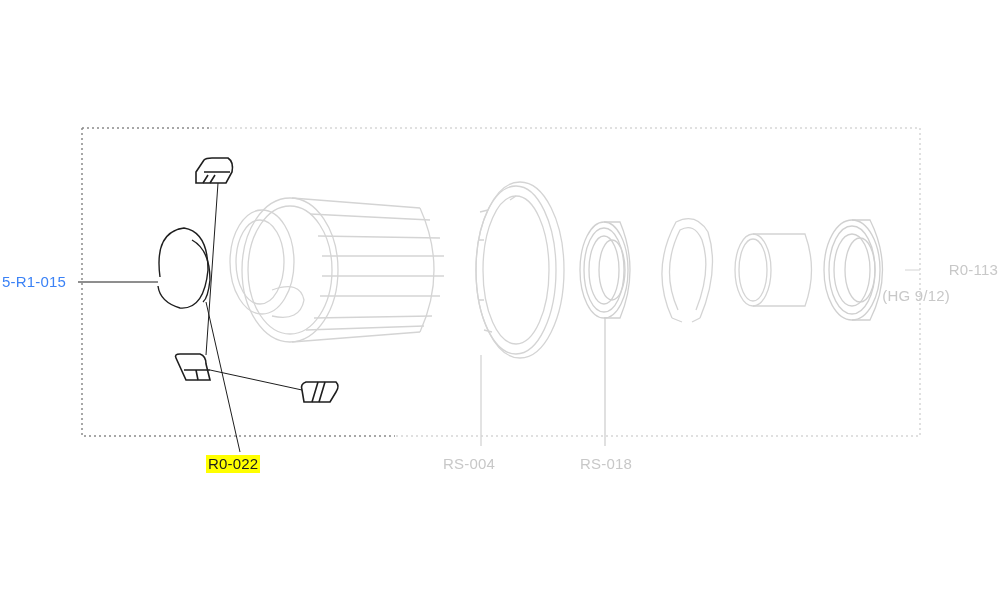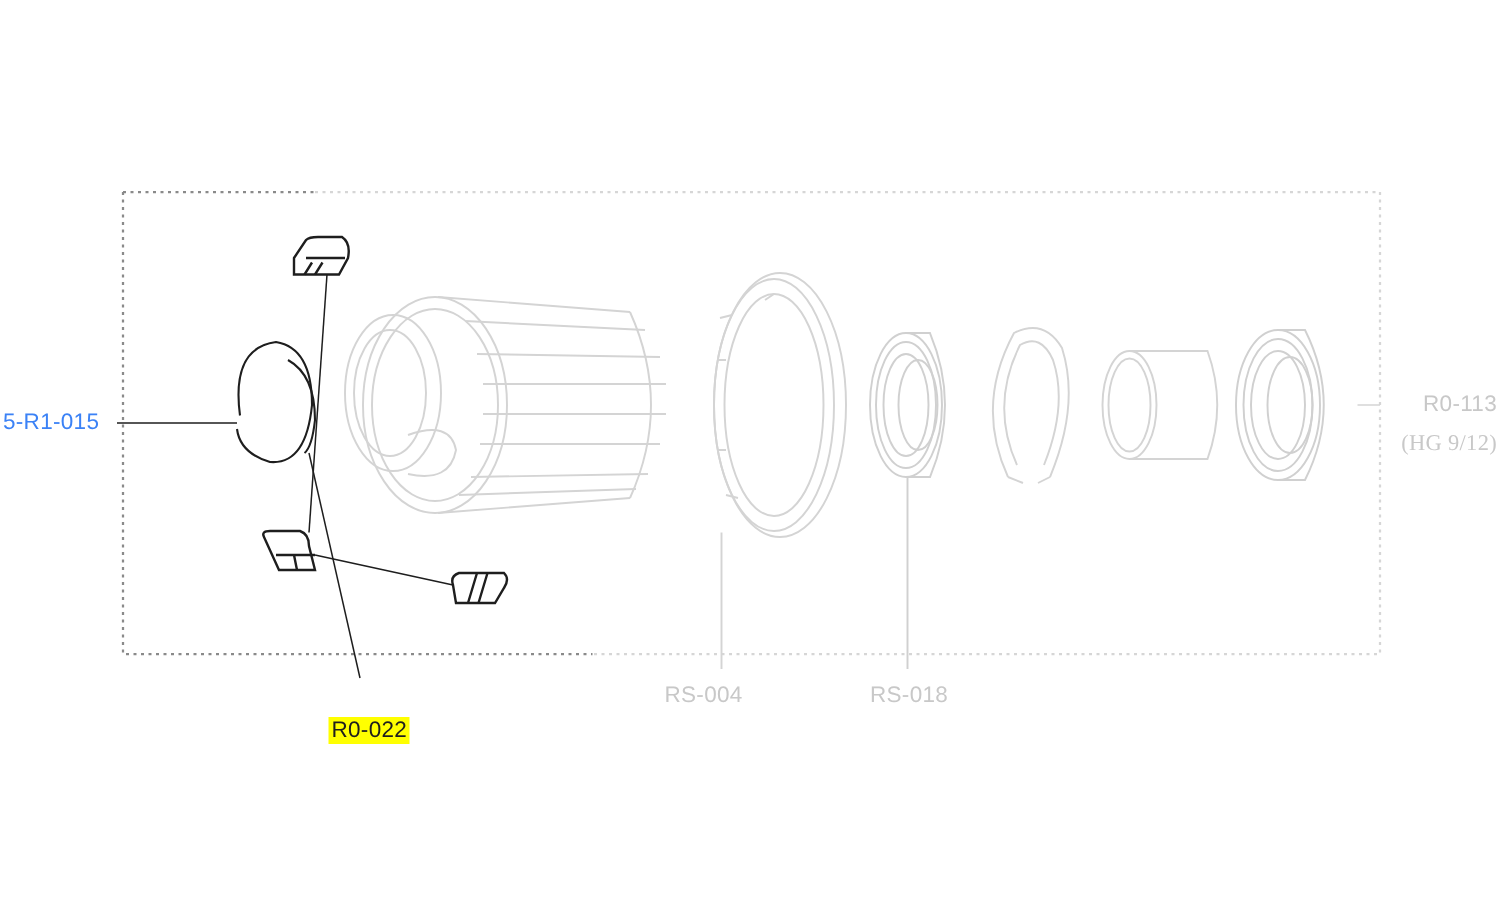--- a/index.html
+++ b/index.html
@@ -101,20 +101,20 @@
   </g>
   <g stroke="#1e1e1e" stroke-width="1" fill="none">
     <path d="M218,183 L206,355"></path>
     <path d="M210,370 L302,390"></path>
     <path d="M206,302 L240,452"></path>
   </g>
 </svg>
 
 <div class="label dark" style="left:2px; top:273px;">5-R1-015</div>
 
-<div class="label highlight" style="left:219px; top:455px;margin-top:23px;">R0-022</div>
+<div class="label highlight" style="left:206px; top:455px;">R0-022</div>
 
 <div class="label faded" style="left:443px; top:455px;">RS-004</div>
 
 <div class="label faded" style="left:580px; top:455px;">RS-018</div>
 
 <div class="label faded right" style="left:928px; top:261px; width:70px;">R0-113</div>
-<div class="label faded right" style="left:928px; top:287px; width:70px;font-family:Liberation Serif, serif;">(HG 9/12)</div>
+<div class="label faded right" style="left:880px; top:287px; width:70px;">(HG 9/12)</div>
 
 </body></html>

